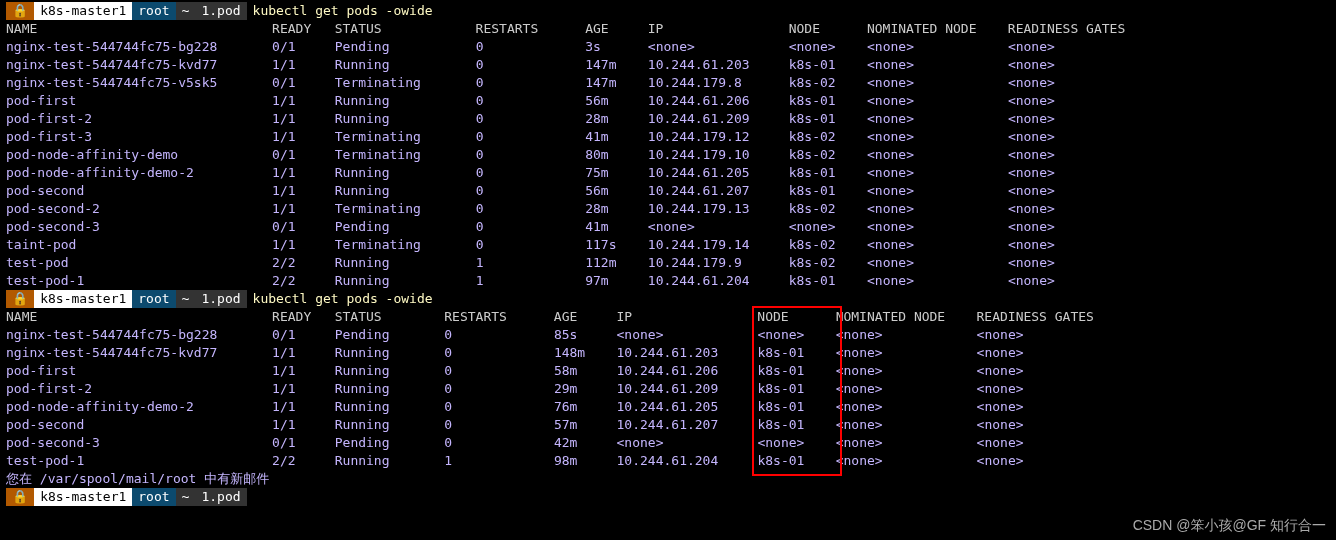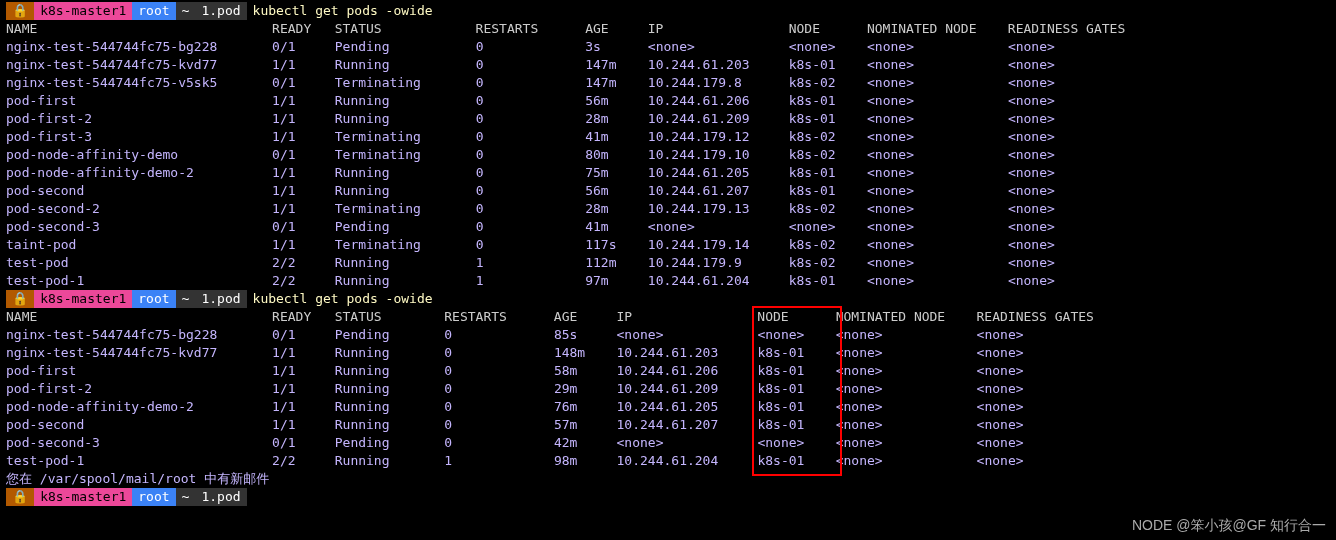--- a/index.html
+++ b/index.html
@@ -12,22 +12,22 @@
     line-height: 18px;
     width: 1336px;
     height: 540px;
     overflow: hidden;
     position: relative;
   }
   .term {
     white-space: pre;
     padding: 2px 6px;
   }
-  .seg-orange { background: #ec4899; color: #000; }
-  .seg-red    { background: #3b82f6; color: #fff; }
+  .seg-orange { background: #ffffff; color: #000; }
+  .seg-red    { background: #0c4a6e; color: #fff; }
   .seg-grey   { background: #333;    color: #fff; }
   .sep-orange-red  { color: #b25900; background: #c41e3a; }
   .sep-red-grey    { color: #c41e3a; background: #333; }
   .sep-grey-black  { color: #333;    background: #000; }
   .sep-grey-grey   { color: #333;    background: #333; }
   .prompt-line span { display: inline-block; padding: 0 6px; }
   .prompt-line .sep { padding: 0; }
   .cmd   { color: #fef9c3; padding-left: 4px; }
   .hdr   { color: #ccc; font-weight: normal; }
   .cell  { color: #c4b5fd; }
@@ -45,13 +45,13 @@
     font-size: 14px;
   }
   .prompt-line { display: flex; height: 18px; align-items: stretch; }
   .prompt-line .lock { background: #b25900; color: #000; }
 </style>
 </head>
 <body>
 
 <div class="term" id="term"><div class="prompt-line"><span class="lock">🔒</span><span class="seg-orange">k8s-master1</span><span class="sep sep-orange-red"></span><span class="seg-red">root</span><span class="sep sep-red-grey"></span><span class="seg-grey">~</span><span class="sep sep-grey-grey"></span><span class="seg-grey">1.pod</span><span class="sep sep-grey-black"></span><span class="cmd">kubectl get pods -owide</span></div><div class="hdr">NAME                              READY   STATUS            RESTARTS      AGE     IP                NODE      NOMINATED NODE    READINESS GATES   </div><div class="cell"><span>nginx-test-544744fc75-bg228       </span><span>0/1     </span><span>Pending           </span><span>0             </span><span>3s      </span><span>&lt;none&gt;            </span><span>&lt;none&gt;    </span><span>&lt;none&gt;            </span><span>&lt;none&gt;            </span></div><div class="cell"><span>nginx-test-544744fc75-kvd77       </span><span>1/1     </span><span>Running           </span><span>0             </span><span>147m    </span><span>10.244.61.203     </span><span>k8s-01    </span><span>&lt;none&gt;            </span><span>&lt;none&gt;            </span></div><div class="cell"><span>nginx-test-544744fc75-v5sk5       </span><span>0/1     </span><span>Terminating       </span><span>0             </span><span>147m    </span><span>10.244.179.8      </span><span>k8s-02    </span><span>&lt;none&gt;            </span><span>&lt;none&gt;            </span></div><div class="cell"><span>pod-first                         </span><span>1/1     </span><span>Running           </span><span>0             </span><span>56m     </span><span>10.244.61.206     </span><span>k8s-01    </span><span>&lt;none&gt;            </span><span>&lt;none&gt;            </span></div><div class="cell"><span>pod-first-2                       </span><span>1/1     </span><span>Running           </span><span>0             </span><span>28m     </span><span>10.244.61.209     </span><span>k8s-01    </span><span>&lt;none&gt;            </span><span>&lt;none&gt;            </span></div><div class="cell"><span>pod-first-3                       </span><span>1/1     </span><span>Terminating       </span><span>0             </span><span>41m     </span><span>10.244.179.12     </span><span>k8s-02    </span><span>&lt;none&gt;            </span><span>&lt;none&gt;            </span></div><div class="cell"><span>pod-node-affinity-demo            </span><span>0/1     </span><span>Terminating       </span><span>0             </span><span>80m     </span><span>10.244.179.10     </span><span>k8s-02    </span><span>&lt;none&gt;            </span><span>&lt;none&gt;            </span></div><div class="cell"><span>pod-node-affinity-demo-2          </span><span>1/1     </span><span>Running           </span><span>0             </span><span>75m     </span><span>10.244.61.205     </span><span>k8s-01    </span><span>&lt;none&gt;            </span><span>&lt;none&gt;            </span></div><div class="cell"><span>pod-second                        </span><span>1/1     </span><span>Running           </span><span>0             </span><span>56m     </span><span>10.244.61.207     </span><span>k8s-01    </span><span>&lt;none&gt;            </span><span>&lt;none&gt;            </span></div><div class="cell"><span>pod-second-2                      </span><span>1/1     </span><span>Terminating       </span><span>0             </span><span>28m     </span><span>10.244.179.13     </span><span>k8s-02    </span><span>&lt;none&gt;            </span><span>&lt;none&gt;            </span></div><div class="cell"><span>pod-second-3                      </span><span>0/1     </span><span>Pending           </span><span>0             </span><span>41m     </span><span>&lt;none&gt;            </span><span>&lt;none&gt;    </span><span>&lt;none&gt;            </span><span>&lt;none&gt;            </span></div><div class="cell"><span>taint-pod                         </span><span>1/1     </span><span>Terminating       </span><span>0             </span><span>117s    </span><span>10.244.179.14     </span><span>k8s-02    </span><span>&lt;none&gt;            </span><span>&lt;none&gt;            </span></div><div class="cell"><span>test-pod                          </span><span>2/2     </span><span>Running           </span><span>1             </span><span>112m    </span><span>10.244.179.9      </span><span>k8s-02    </span><span>&lt;none&gt;            </span><span>&lt;none&gt;            </span></div><div class="cell"><span>test-pod-1                        </span><span>2/2     </span><span>Running           </span><span>1             </span><span>97m     </span><span>10.244.61.204     </span><span>k8s-01    </span><span>&lt;none&gt;            </span><span>&lt;none&gt;            </span></div><div class="prompt-line"><span class="lock">🔒</span><span class="seg-orange">k8s-master1</span><span class="sep sep-orange-red"></span><span class="seg-red">root</span><span class="sep sep-red-grey"></span><span class="seg-grey">~</span><span class="sep sep-grey-grey"></span><span class="seg-grey">1.pod</span><span class="sep sep-grey-black"></span><span class="cmd">kubectl get pods -owide</span></div><div class="hdr">NAME                              READY   STATUS        RESTARTS      AGE     IP                NODE      NOMINATED NODE    READINESS GATES   </div><div class="cell"><span>nginx-test-544744fc75-bg228       </span><span>0/1     </span><span>Pending       </span><span>0             </span><span>85s     </span><span>&lt;none&gt;            </span><span>&lt;none&gt;    </span><span>&lt;none&gt;            </span><span>&lt;none&gt;            </span></div><div class="cell"><span>nginx-test-544744fc75-kvd77       </span><span>1/1     </span><span>Running       </span><span>0             </span><span>148m    </span><span>10.244.61.203     </span><span>k8s-01    </span><span>&lt;none&gt;            </span><span>&lt;none&gt;            </span></div><div class="cell"><span>pod-first                         </span><span>1/1     </span><span>Running       </span><span>0             </span><span>58m     </span><span>10.244.61.206     </span><span>k8s-01    </span><span>&lt;none&gt;            </span><span>&lt;none&gt;            </span></div><div class="cell"><span>pod-first-2                       </span><span>1/1     </span><span>Running       </span><span>0             </span><span>29m     </span><span>10.244.61.209     </span><span>k8s-01    </span><span>&lt;none&gt;            </span><span>&lt;none&gt;            </span></div><div class="cell"><span>pod-node-affinity-demo-2          </span><span>1/1     </span><span>Running       </span><span>0             </span><span>76m     </span><span>10.244.61.205     </span><span>k8s-01    </span><span>&lt;none&gt;            </span><span>&lt;none&gt;            </span></div><div class="cell"><span>pod-second                        </span><span>1/1     </span><span>Running       </span><span>0             </span><span>57m     </span><span>10.244.61.207     </span><span>k8s-01    </span><span>&lt;none&gt;            </span><span>&lt;none&gt;            </span></div><div class="cell"><span>pod-second-3                      </span><span>0/1     </span><span>Pending       </span><span>0             </span><span>42m     </span><span>&lt;none&gt;            </span><span>&lt;none&gt;    </span><span>&lt;none&gt;            </span><span>&lt;none&gt;            </span></div><div class="cell"><span>test-pod-1                        </span><span>2/2     </span><span>Running       </span><span>1             </span><span>98m     </span><span>10.244.61.204     </span><span>k8s-01    </span><span>&lt;none&gt;            </span><span>&lt;none&gt;            </span></div><div class="cell">您在 /var/spool/mail/root 中有新邮件</div><div class="prompt-line"><span class="lock">🔒</span><span class="seg-orange">k8s-master1</span><span class="sep sep-orange-red"></span><span class="seg-red">root</span><span class="sep sep-red-grey"></span><span class="seg-grey">~</span><span class="sep sep-grey-grey"></span><span class="seg-grey">1.pod</span><span class="sep sep-grey-black"></span></div></div>
 <div class="redbox" id="redbox" style="left: 751.5px; top: 306px; width: 86.2812px; height: 166px;"></div>
-<div class="watermark">NODE @笨小孩@GF 知行合一</div>
+<div class="watermark">CSDN @笨小孩@GF 知行合一</div>
 
 </body></html>

